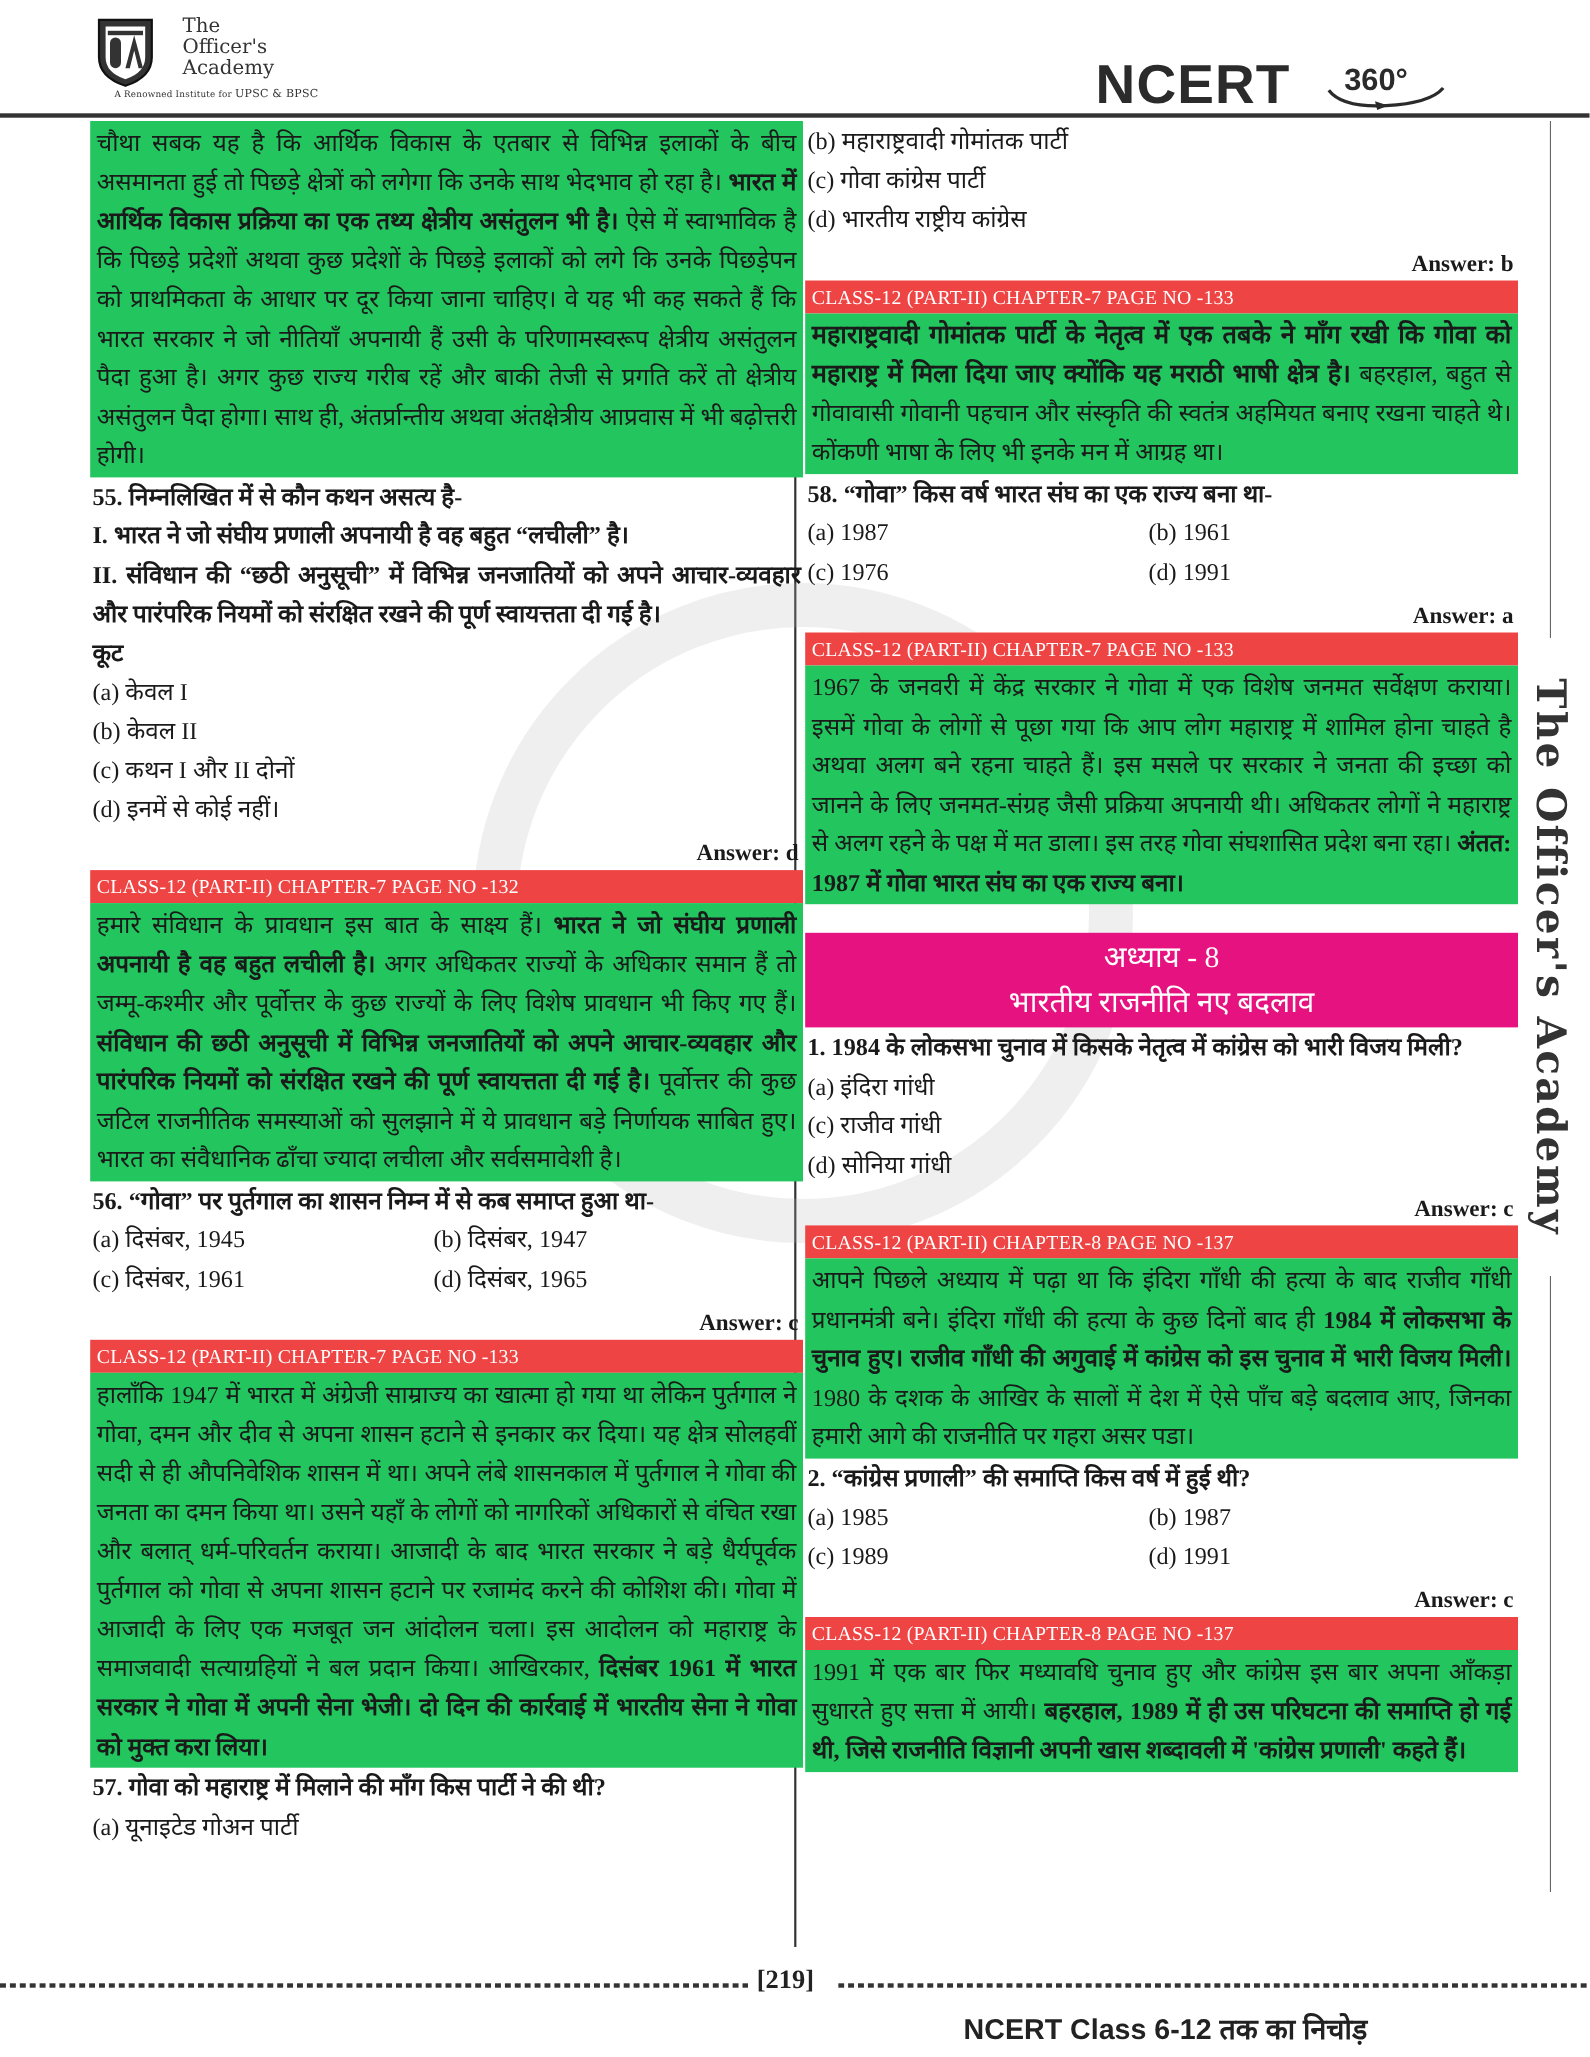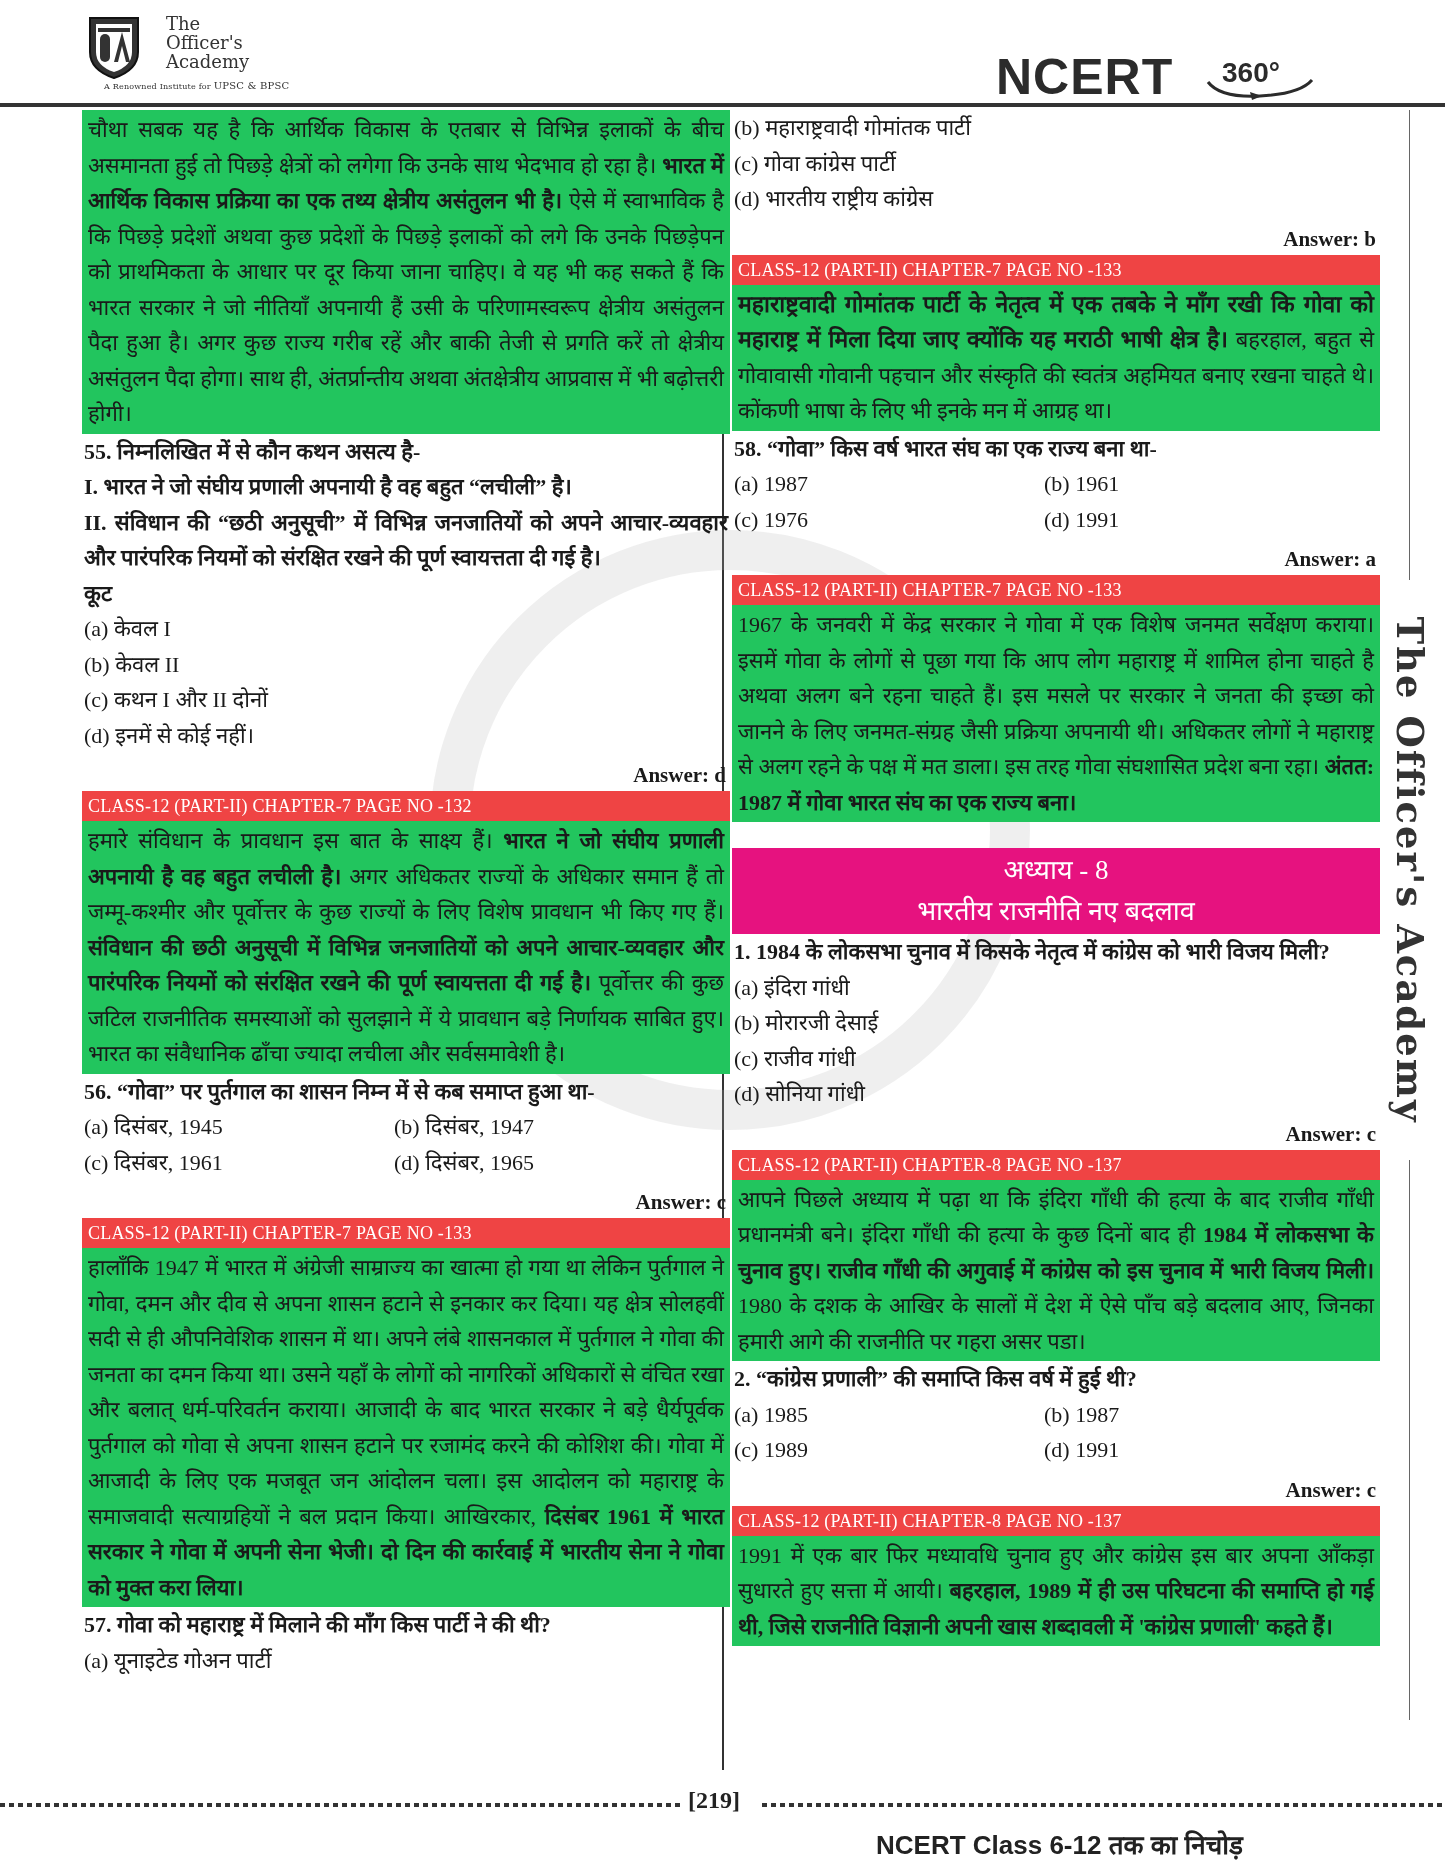--- a/index.html
+++ b/index.html
@@ -126,21 +126,20 @@
     <span>1967 के जनवरी में केंद्र सरकार ने गोवा में एक विशेष जनमत सर्वेक्षण कराया। इसमें गोवा के लोगों से पूछा गया कि आप लोग महाराष्ट्र में शामिल होना चाहते है अथवा अलग बने रहना चाहते हैं। इस मसले पर सरकार ने जनता की इच्छा को जानने के लिए जनमत-संग्रह जैसी प्रक्रिया अपनायी थी। अधिकतर लोगों ने महाराष्ट्र से अलग रहने के पक्ष में मत डाला। इस तरह गोवा संघशासित प्रदेश बना रहा। </span><b>अंतत: 1987 में गोवा भारत संघ का एक राज्य बना।</b>
   </div>
 
   <div class="chapter-banner">
     <div>अध्याय - 8</div>
     <div>भारतीय राजनीति नए बदलाव</div>
   </div>
 
   <div class="q">1. 1984 के लोकसभा चुनाव में किसके नेतृत्व में कांग्रेस को भारी विजय मिली?</div>
   <div class="opt">(a) इंदिरा गांधी</div>
-  <div class="opt">(b) मोरारजी देसाई</div>
   <div class="opt">(c) राजीव गांधी</div>
   <div class="opt">(d) सोनिया गांधी</div>
   <div class="answer" style="margin-top:6px">Answer: c</div>
   <div class="bar">CLASS-12 (PART-II) CHAPTER-8 PAGE NO -137</div>
   <div class="pink">
     <span>आपने पिछले अध्याय में पढ़ा था कि इंदिरा गाँधी की हत्या के बाद राजीव गाँधी प्रधानमंत्री बने। इंदिरा गाँधी की हत्या के कुछ दिनों बाद ही </span><b>1984 में लोकसभा के चुनाव हुए। राजीव गाँधी की अगुवाई में कांग्रेस को इस चुनाव में भारी विजय मिली।</b><span> 1980 के दशक के आखिर के सालों में देश में ऐसे पाँच बड़े बदलाव आए, जिनका हमारी आगे की राजनीति पर गहरा असर पडा।</span>
   </div>
 
   <div class="q">2. “कांग्रेस प्रणाली” की समाप्ति किस वर्ष में हुई थी?</div>
   <div class="opt-grid">

